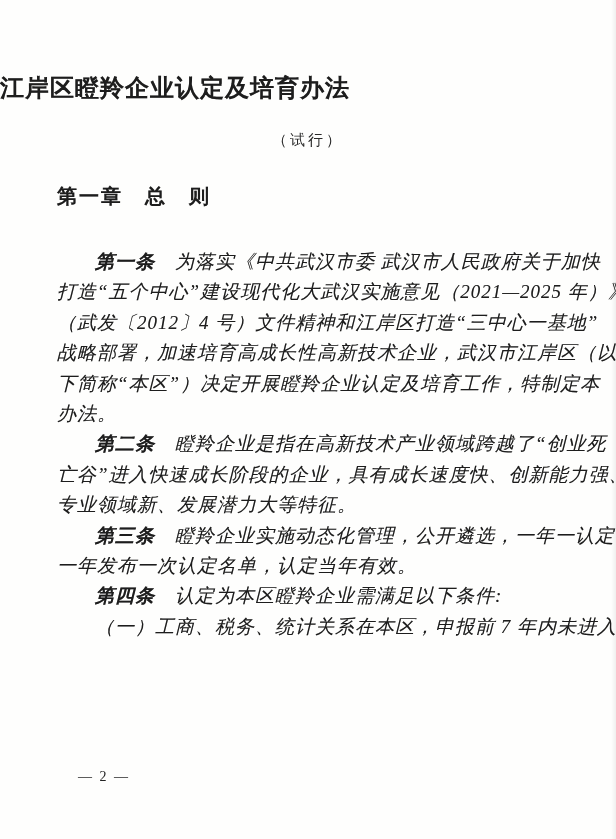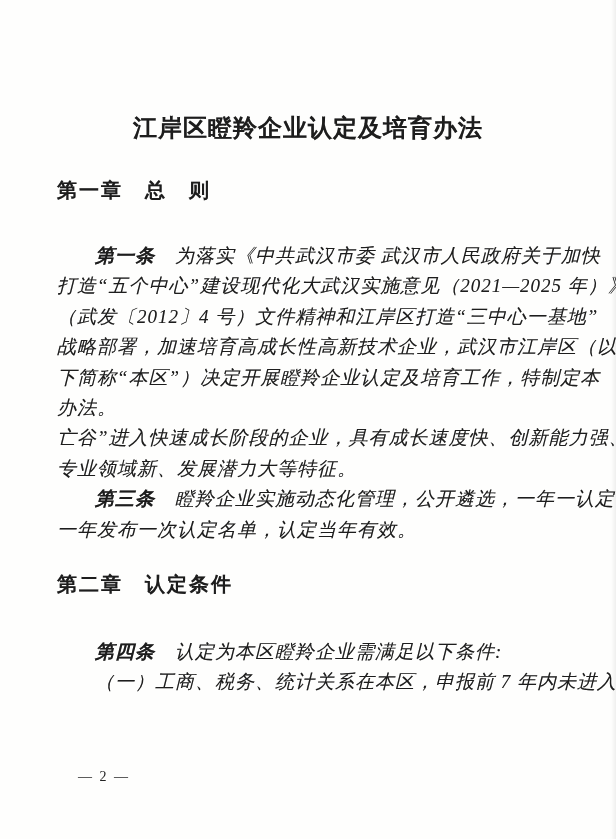--- a/index.html
+++ b/index.html
@@ -21,22 +21,22 @@
     content: '';
     position: absolute;
     top: 0;
     right: 0;
     width: 5px;
     height: 100%;
     background: linear-gradient(to right, rgba(0,0,0,0), rgba(0,0,0,0.06));
     pointer-events: none;
   }
   .doc-title {
-    margin: 112px 0 0 0;
-    text-align: center;
+    margin: 72px 0 0 0;
+    text-align: left;
     font-size: 24px;
     line-height: 32px;
     font-weight: bold;
     letter-spacing: 1px;
     text-shadow: 0 0 0.5px rgba(0,0,0,0.45);
   }
   .doc-subtitle {
     margin-top: 26px;
     text-align: center;
     font-size: 15px;
@@ -82,30 +82,31 @@
     line-height: 18px;
     letter-spacing: 2px;
     color: #222;
   }
 </style>
 </head>
 <body>
 
 <div class="page">
   <h1 class="doc-title">江岸区瞪羚企业认定及培育办法</h1>
+  <div class="doc-subtitle">（试行）</div>
   <div class="doc-body">
       <div class="chapter-heading">第一章　总　则</div>
       <div class="line indent"><span class="lead">第一条</span>　为落实《中共武汉市委 武汉市人民政府关于加快</div>
       <div class="line">打造“五个中心”建设现代化大武汉实施意见（2021—2025 年）》</div>
       <div class="line">（武发〔2012〕4 号）文件精神和江岸区打造“三中心一基地”</div>
       <div class="line">战略部署，加速培育高成长性高新技术企业，武汉市江岸区（以</div>
       <div class="line">下简称“本区”）决定开展瞪羚企业认定及培育工作，特制定本</div>
       <div class="line">办法。</div>
+      <div class="line indent"><span class="lead">第二条</span>　瞪羚企业是指在高新技术产业领域跨越了“创业死</div>
       <div class="line">亡谷”进入快速成长阶段的企业，具有成长速度快、创新能力强、</div>
       <div class="line">专业领域新、发展潜力大等特征。</div>
       <div class="line indent"><span class="lead">第三条</span>　瞪羚企业实施动态化管理，公开遴选，一年一认定，</div>
       <div class="line">一年发布一次认定名单，认定当年有效。</div>
-      <div class="chapter-heading">第二章　认定条件</div>
       <div class="line indent"><span class="lead">第四条</span>　认定为本区瞪羚企业需满足以下条件:</div>
       <div class="line indent">（一）工商、税务、统计关系在本区，申报前 7 年内未进入</div>
     </div>
   <div class="page-number">— 2 —</div>
 </div>
 
 </body></html>

